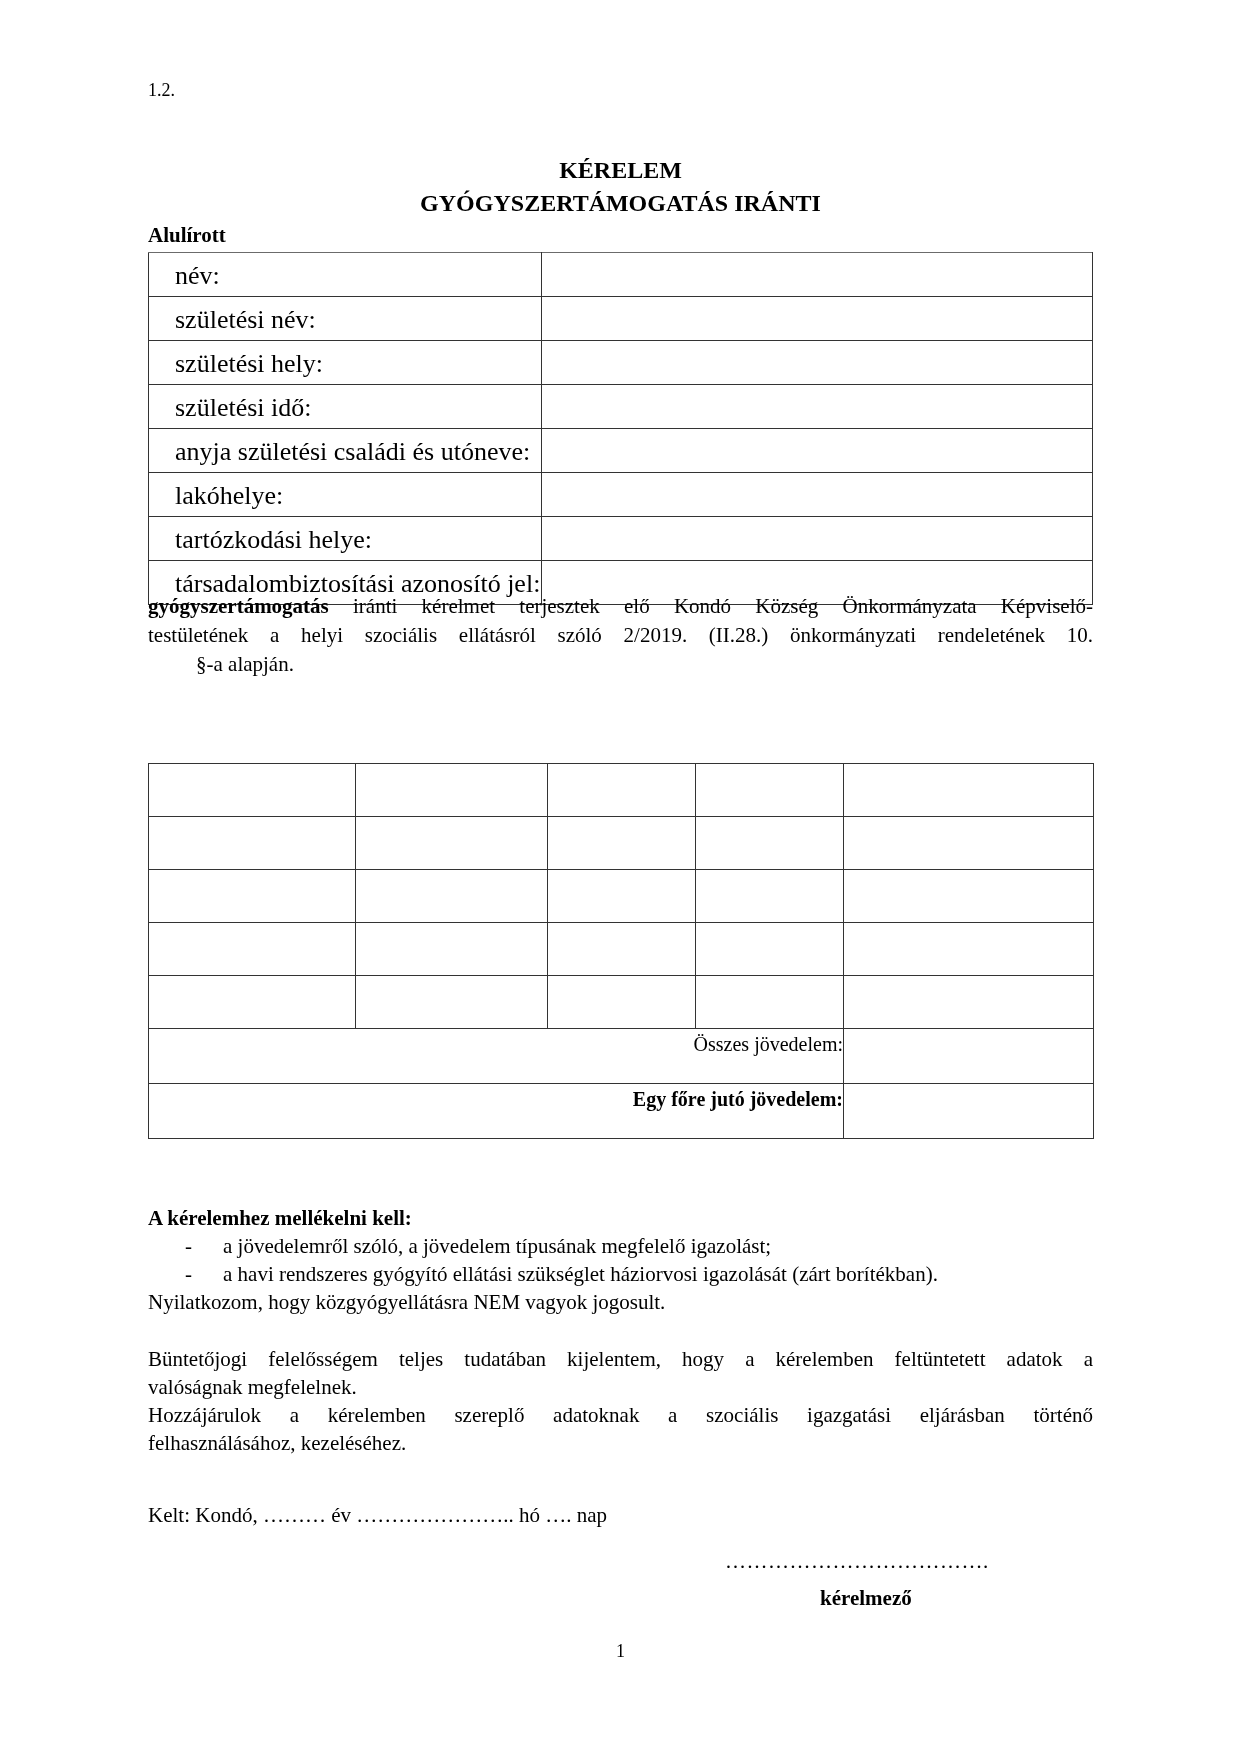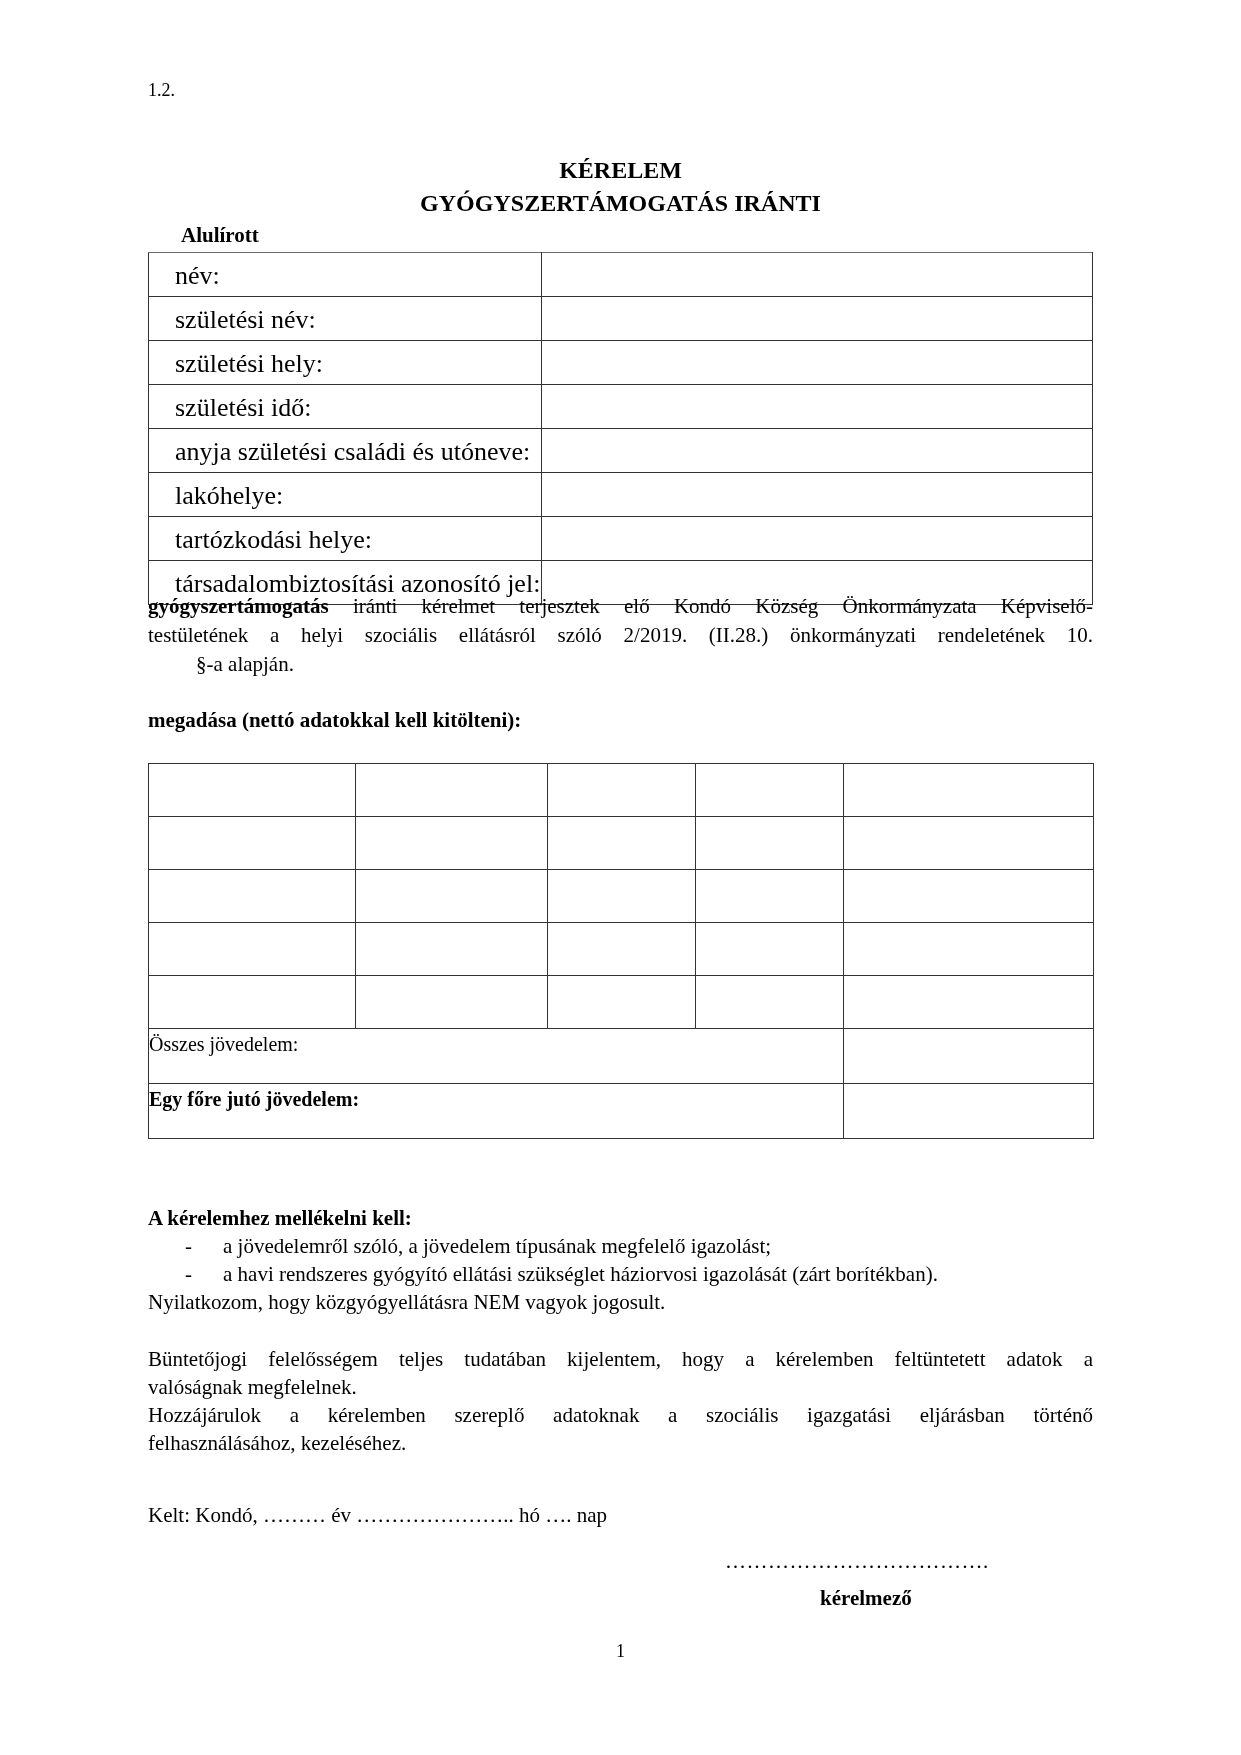--- a/index.html
+++ b/index.html
@@ -5,41 +5,41 @@
   html, body { margin: 0; padding: 0; background: #ffffff; }
   body {
     width: 1241px; height: 1755px; position: relative; overflow: hidden;
     font-family: "Liberation Serif", "DejaVu Serif", serif;
     color: #000; font-size: 21px; line-height: 27px;
   }
   .page-num-top { position: absolute; left: 148px; top: 77px; font-size: 18px; }
   .title { position: absolute; left: 148px; width: 945px; text-align: center; font-weight: bold; font-size: 24px; line-height: 30px; }
   .title.t1 { top: 155px; }
   .title.t2 { top: 188px; }
-  .alulirott { position: absolute; left: 148px; top: 222px; font-weight: bold; font-size: 21px; margin-left: 33px; }
+  .alulirott { position: absolute; left: 148px; top: 222px; font-weight: bold; font-size: 21px; }
 
   table { border-collapse: collapse; position: absolute; }
   .personal { left: 148px; top: 252px; width: 945px; }
   .personal td { border: 1.5px solid #333; height: 41px; padding: 0; font-size: 26px; }
   .personal td.label { width: 366px; padding-left: 26px; padding-top: 2px; vertical-align: middle; }
   .personal tr:nth-child(odd) td { border-top-color: #6b6b6b; }
 
   .para { position: absolute; left: 148px; width: 945px; text-align: justify; }
   .para1 { top: 593px; }
   .para1 .line { display: block; height: 29px; text-align-last: justify; }
   .para1 .line.last { text-align-last: left; margin-left: 48px; }
   .heading2 { position: absolute; left: 148px; width: 945px; top: 707px; font-weight: bold; }
   .heading2 .line { display: block; height: 29px; text-align: justify; text-align-last: justify; }
   .heading2 .line.last { text-align-last: left; }
 
   .family { left: 148px; top: 763px; width: 945px; table-layout: fixed; }
   .family th, .family td { border: 1.5px solid #333; padding: 0; }
   .family th { font-weight: bold; font-size: 19px; line-height: 26px; height: 59px; text-align: center; vertical-align: middle; }
   .family td.cell { height: 52px; }
-  .family td.sumlabel { vertical-align: top; height: 52px; padding-top: 2px; font-size: 20px; }
+  .family td.sumlabel { text-align: right; vertical-align: top; height: 52px; padding-top: 2px; font-size: 20px; }
   .family td.sumlabel.bold { font-weight: bold; }
 
   .attach-head { position: absolute; left: 148px; top: 1205px; font-weight: bold; }
   .attach-item { position: absolute; left: 185px; }
   .attach-item .dash { display: inline-block; width: 38px; }
   .ai1 { top: 1233px; }
   .ai2 { top: 1261px; }
   .decl { position: absolute; left: 148px; top: 1289px; }
 
   .crim { position: absolute; left: 148px; top: 1346px; width: 945px; }
@@ -98,21 +98,20 @@
 </tbody>
   </table>
 
 <div class="para para1">
   <span class="line"><b>gyógyszertámogatás</b><span> iránti kérelmet terjesztek elő Kondó Község Önkormányzata Képviselő-</span></span>
   <span class="line">testületének a helyi szociális ellátásról szóló 2/2019. (II.28.) önkormányzati rendeletének 10.</span>
   <span class="line last">§-a alapján.</span>
 </div>
 
 <div class="heading2">
-  <span class="line last">megadása (nettó adatokkal kell kitölteni):</span>
 </div>
 
 <table class="family">
   <colgroup>
     <col style="width:207px">
       <col style="width:192px">
       <col style="width:148px">
       <col style="width:148px">
       <col style="width:250px">
   </colgroup>

